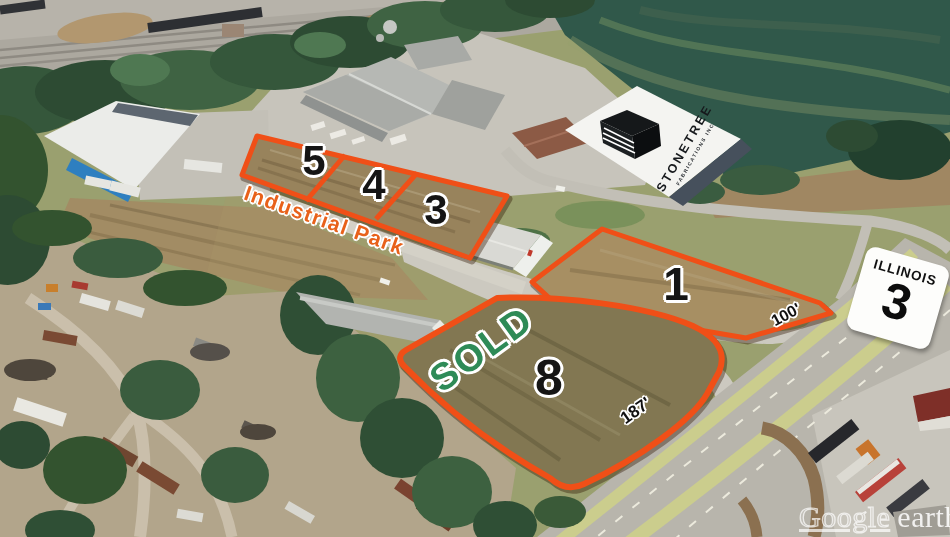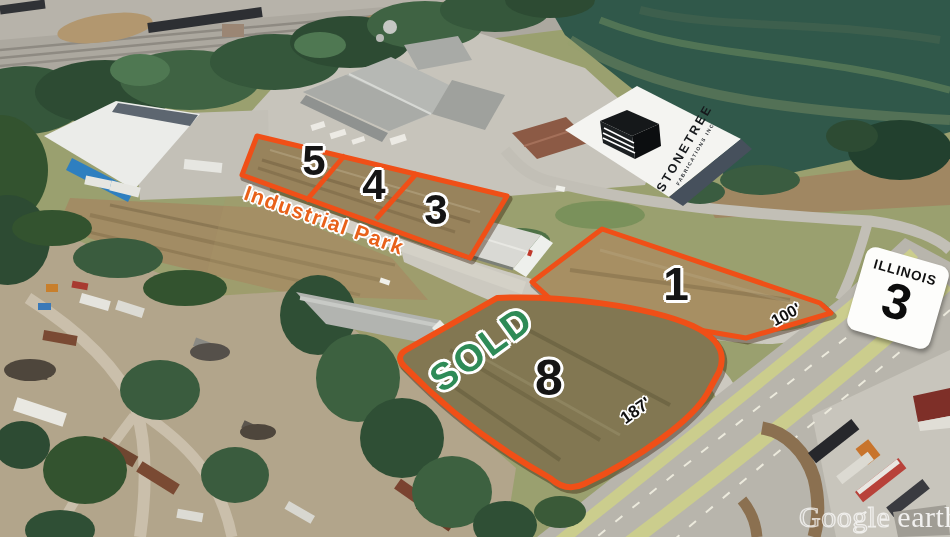--- a/index.html
+++ b/index.html
@@ -32,21 +32,21 @@
     display:flex;flex-direction:column;align-items:center;}
   .shield-state{font-weight:700;font-size:13.5px;letter-spacing:1px;color:#101010;margin-top:9px;}
   .shield-num{font-weight:700;font-size:50px;line-height:.92;color:#0c0c0c;}
 
   .roof-sign{position:absolute;left:688px;top:150px;transform:translate(-50%,-50%) rotate(-60deg);
     text-align:center;color:#16191c;}
   .roof-sign .st-name{font-weight:700;font-size:12.5px;letter-spacing:2.5px;}
   .roof-sign .st-sub{font-weight:700;font-size:5px;letter-spacing:1.5px;margin-top:2px;color:#2b2f34;}
 
   .watermark{position:absolute;left:799px;top:500px;font-family:"Liberation Serif",serif;font-size:30px;letter-spacing:.5px;}
-  .wm-brand{color:rgba(250,250,250,.18);-webkit-text-stroke:1.2px rgba(255,255,255,.7);}
+  .wm-brand{color:rgba(250,250,250,.18);text-decoration:underline;-webkit-text-stroke:1.2px rgba(255,255,255,.7);}
   .wm-product{color:rgba(255,255,255,.85);margin-left:7px;}
 </style>
 </head>
 <body>
 
 <div class="scene">
 
 <svg width="950" height="537" viewBox="0 0 950 537">
 
   <rect x="0" y="0" width="950" height="537" fill="#9AA06F"></rect>

